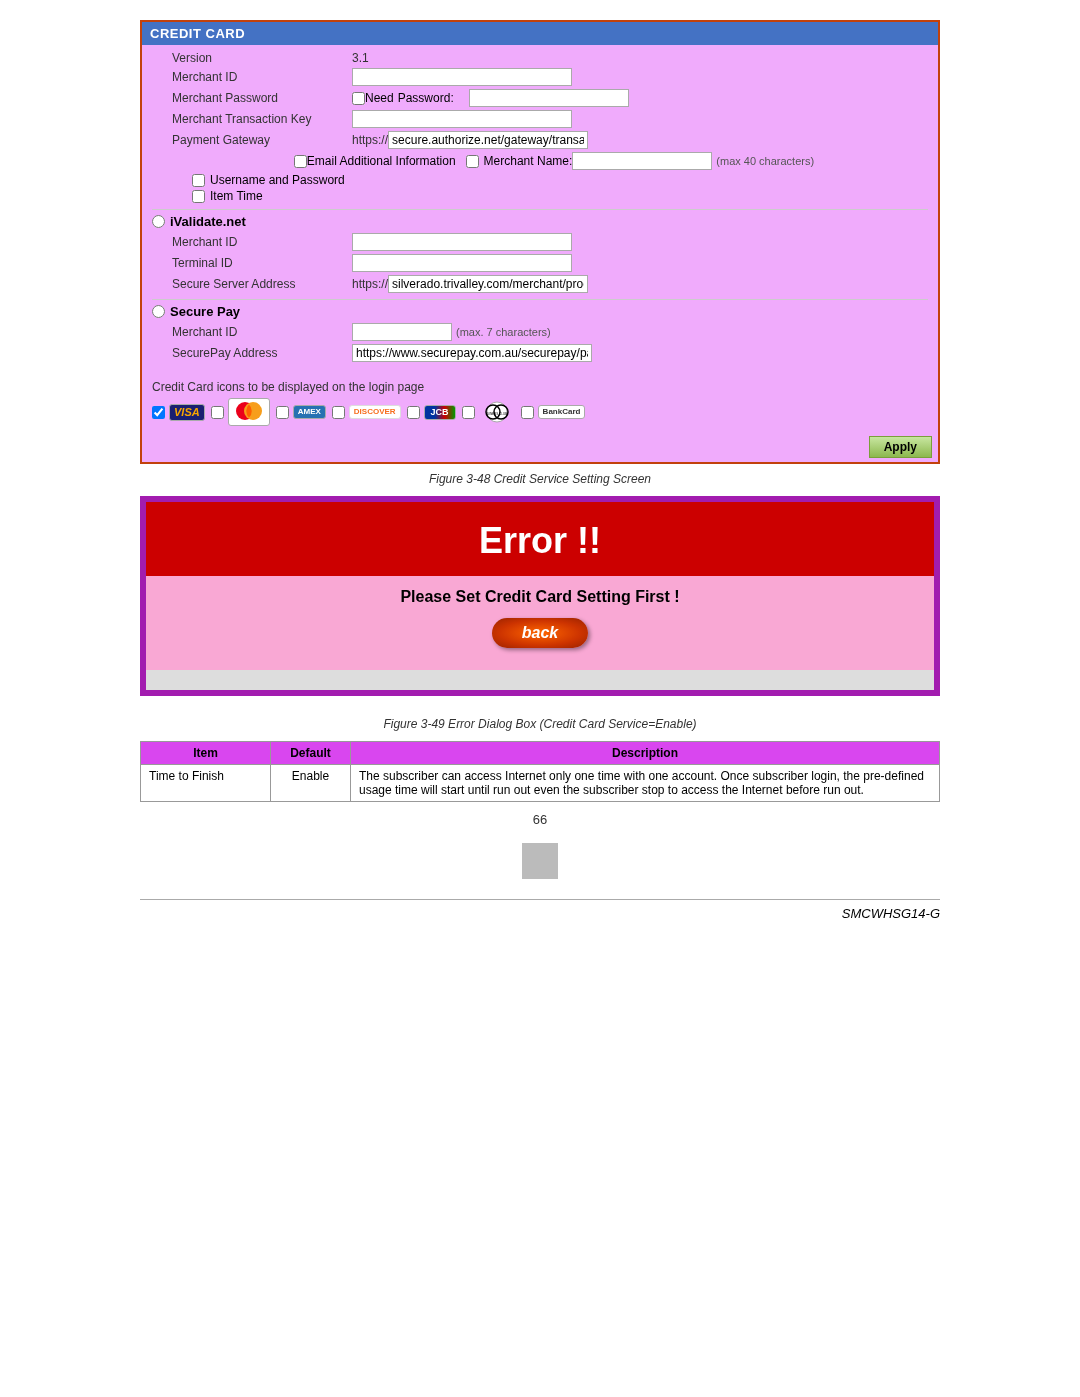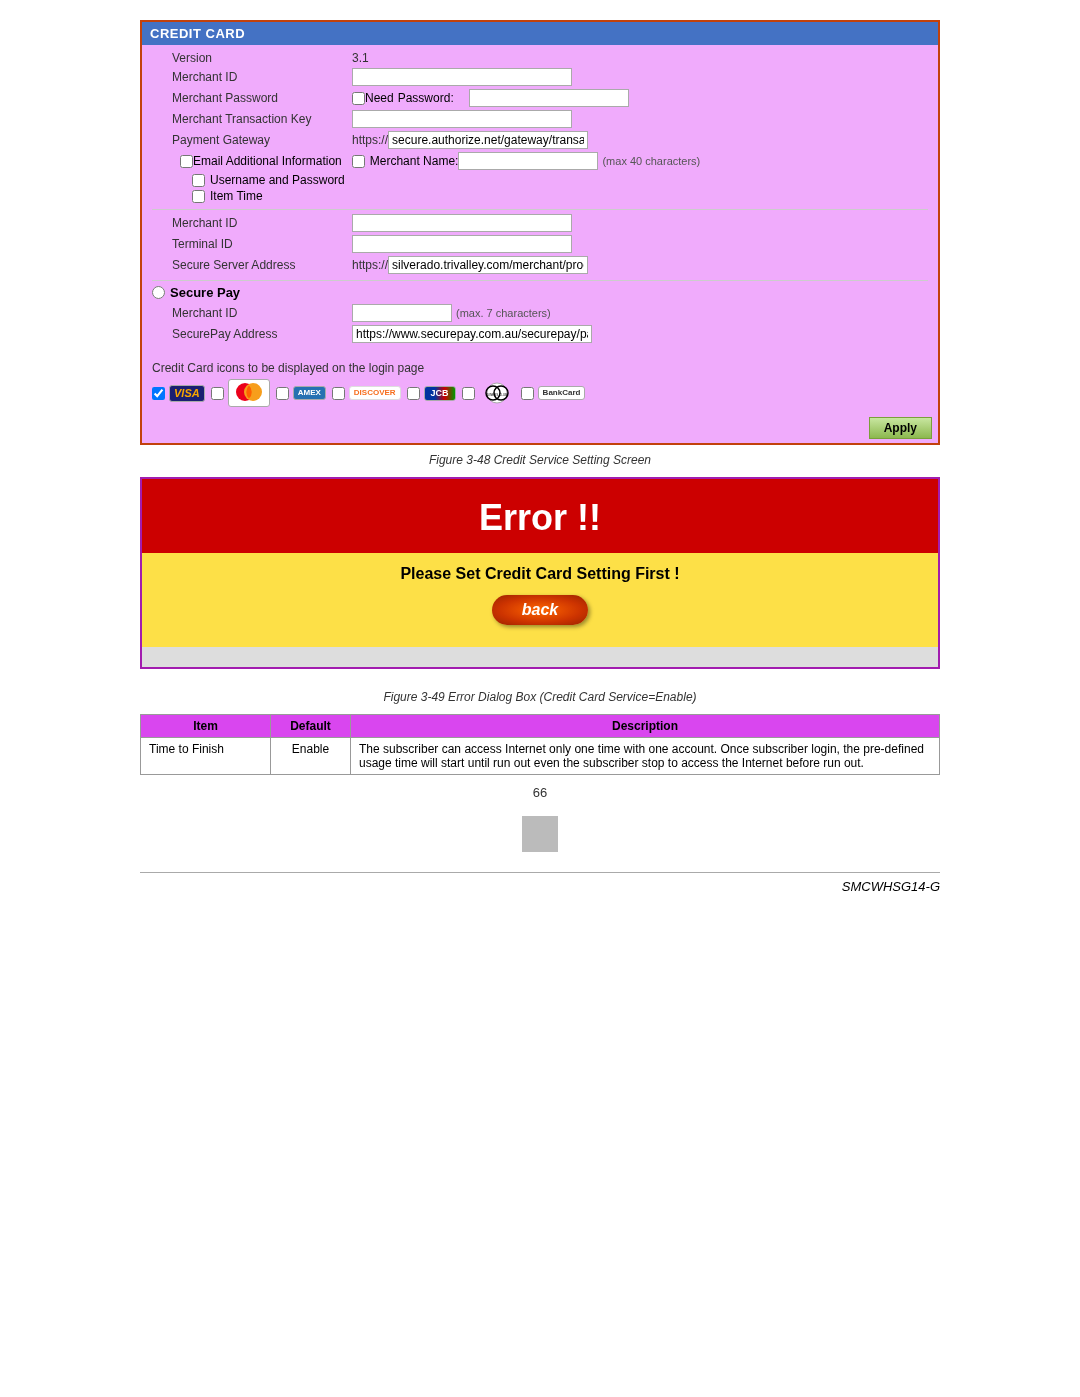--- a/index.html
+++ b/index.html
@@ -140,22 +140,22 @@
     .figure-caption {
       text-align: center;
       font-size: 12px;
       font-style: italic;
       margin: 4px 0 10px 0;
       color: #333;
     }
 
     
     .error-dialog {
-      border: 2px solid #a21caf;
-      background: #fde047;
+      border: 6px solid #a21caf;
+      background: #f9a8d4;
       margin-bottom: 21px;
       overflow: hidden;
     }
     .error-header {
       background: #cc0000;
       color: #fff;
       font-size: 36px;
       font-weight: bold;
       text-align: center;
       padding: 18px 0 14px 0;
@@ -326,21 +326,21 @@
 
       <div class="field-row">
         <span class="field-label">Payment Gateway</span>
         <div class="gateway-url">
           <span class="gateway-prefix">https://</span>
           <input type="text" class="gateway-input" value="secure.authorize.net/gateway/transact.dll" style="">
         </div>
       </div>
 
       <div class="email-section">
-        <div class="field-row" style="padding-left:8px;">
+        <div class="field-row" style="padding-left:8px;justify-content:center;">
           <input type="checkbox" style="">
           <span style="font-size:12px;">Email Additional Information</span>
           <div style="margin-left:10px;">
             <div class="merchant-name-row">
               <input type="checkbox" style="">
               <span style="font-size:12px;">Merchant Name:</span>
               <input type="text" class="field-input" style="width: 140px;">
               <span class="max-chars">(max 40 characters)</span>
             </div>
           </div>
@@ -352,20 +352,24 @@
         <div class="email-row" style="padding-left:20px;">
           <input type="checkbox" style="">
           <span style="font-size:12px;">Item Time</span>
         </div>
       </div>
     </div>
 
     <hr class="divider-line">
 
     <div class="provider-section">
+      <div class="provider-header">
+        <input type="radio" name="provider" style="">
+        <span class="provider-name">iValidate.net</span>
+      </div>
       <div class="field-row">
         <span class="field-label">Merchant ID</span>
         <input type="text" class="field-input field-input-long" style="">
       </div>
       <div class="field-row">
         <span class="field-label">Terminal ID</span>
         <input type="text" class="field-input field-input-long" style="">
       </div>
       <div class="field-row">
         <span class="field-label">Secure Server Address</span>

